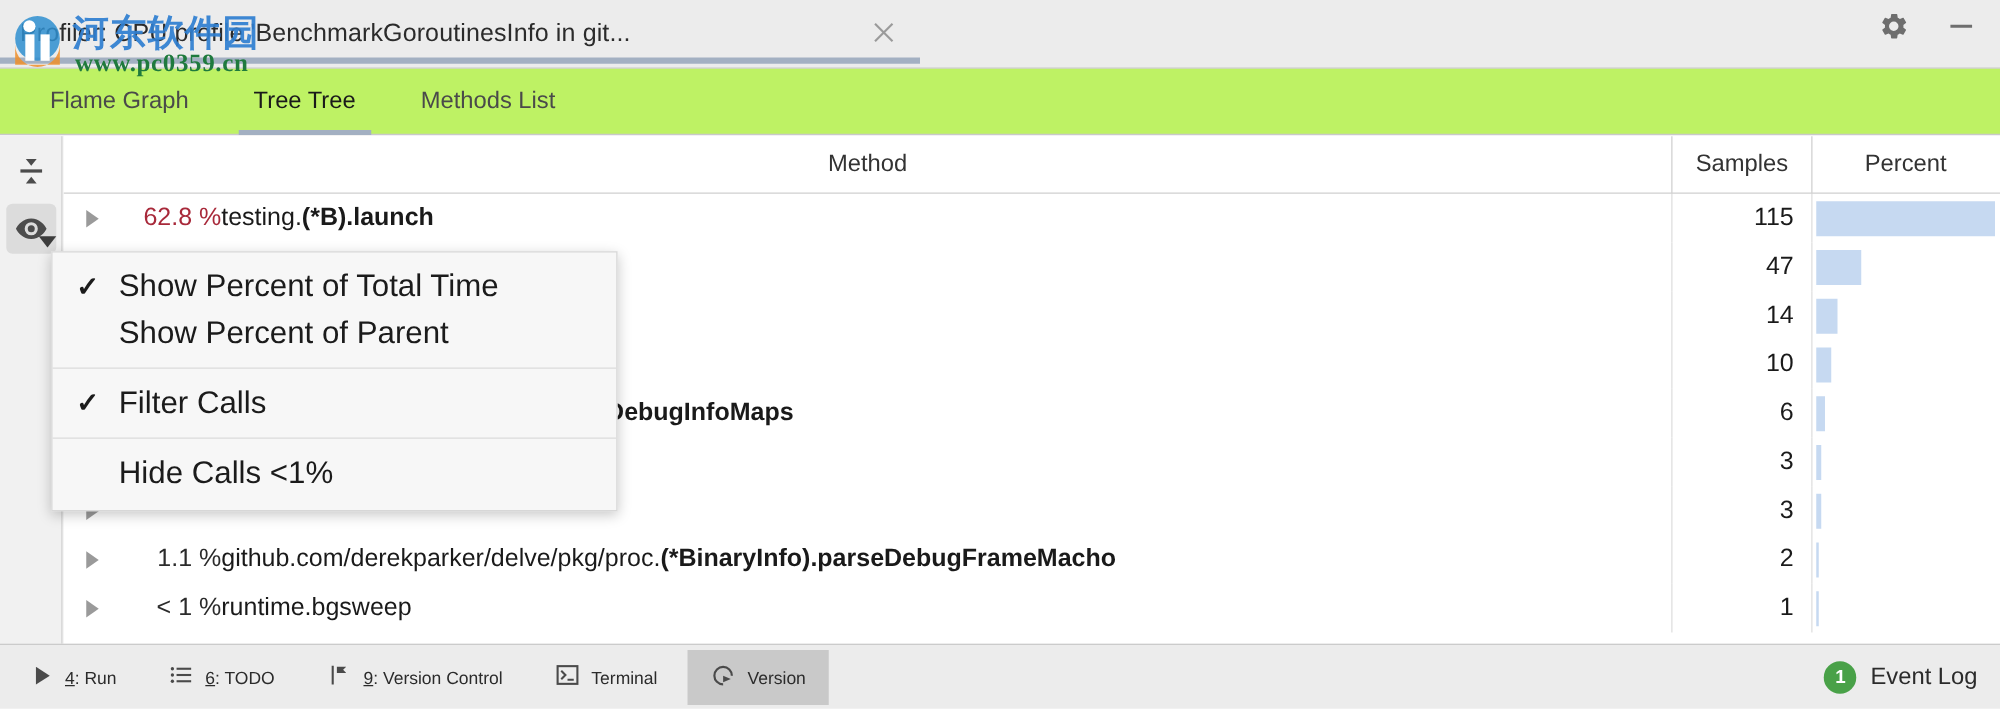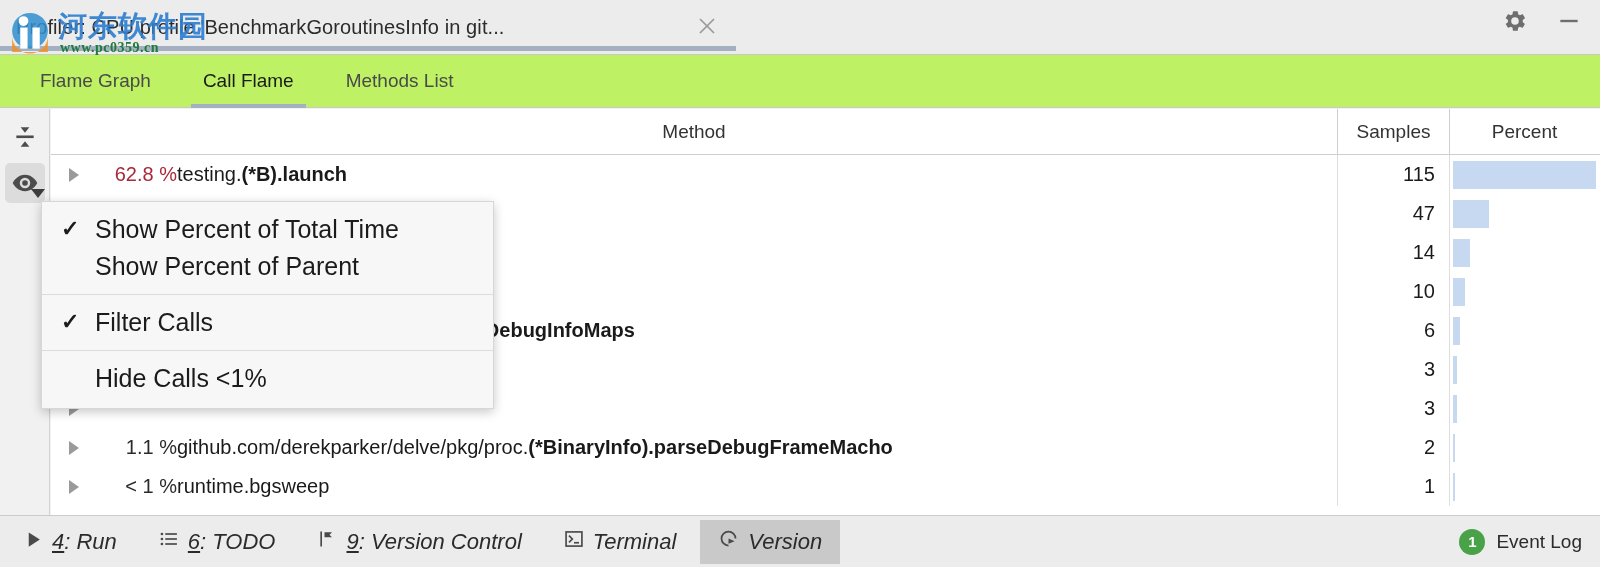--- a/index.html
+++ b/index.html
@@ -67,21 +67,21 @@
     position: absolute; left: 58px; top: 5px;
     font-family: "DejaVu Sans", sans-serif;
     font-size: 29px; font-weight: bold;
     color: #2f7fd1;
     letter-spacing: 1px;
     opacity: 0.92;
   }
   .wm-url {
     position: absolute; left: 60px; top: 38px;
     font-family: "Liberation Serif", serif;
-    font-size: 14px; font-weight: bold;
+    font-size: 20px; font-weight: bold;
     color: #1f7a3d;
     letter-spacing: 0.5px;
   }
 
   
   .viewtabs {
     position: absolute; left: 0; top: 55px;
     width: 1600px; height: 53px;
     background: #bef264;
     border-bottom: 1px solid #c9c9c9;
@@ -242,23 +242,22 @@
     width: 1600px; height: 52px;
     background: #ececec;
     border-top: 1px solid #cbcbcb;
     display: flex; align-items: center;
   }
   .sb-item {
     height: 44px;
     display: flex; align-items: center; gap: 9px;
     padding: 0 18px;
     margin-left: 6px;
-    font-size: 22px;
+    font-size: 14px;
     color: #2b2b2b;
-    font-style: italic;
   }
   .sb-item.active { background: #c9c9c9; }
   .sb-item .u { text-decoration: underline; }
   .sb-item .sic { color: #4a4a4a; display: block; }
   .sb-right {
     position: absolute; right: 18px;
     display: flex; align-items: center; gap: 11px;
     font-size: 19px; color: #2b2b2b;
   }
   .badge {
@@ -309,21 +308,21 @@
       <div class="wm-cn">河东软件园</div>
       <div class="wm-url">www.pc0359.cn</div>
     </div>
   </div>
 
   <div class="viewtabs">
     <div class="vtab">
         <span>Flame Graph</span>
       </div>
     <div class="vtab active">
-        <span>Call Flame</span>
+        <span>Tree Tree</span>
       </div>
     <div class="vtab">
         <span>Methods List</span>
       </div>
   </div>
 
   <div class="gutter">
     <div class="g-btn collapse">
       <svg width="26" height="26" viewBox="0 0 24 24" fill="currentColor">
         <path d="M8 3h8l-4 5z"></path>

